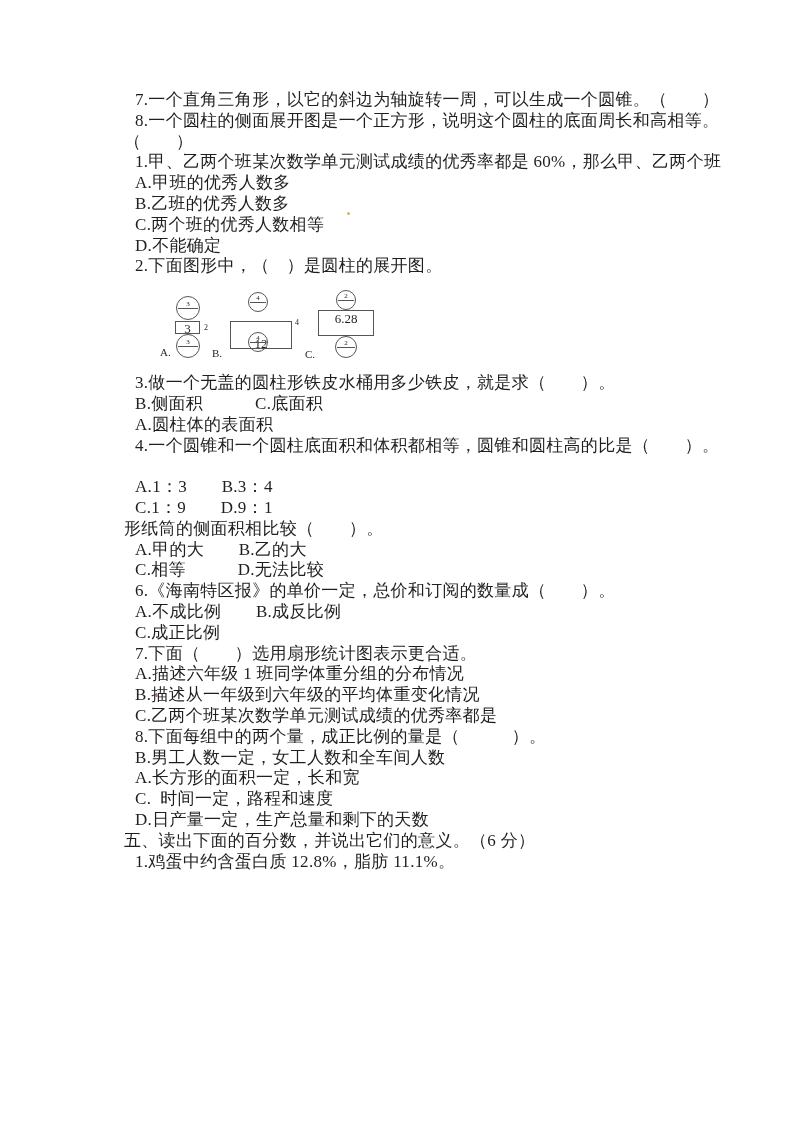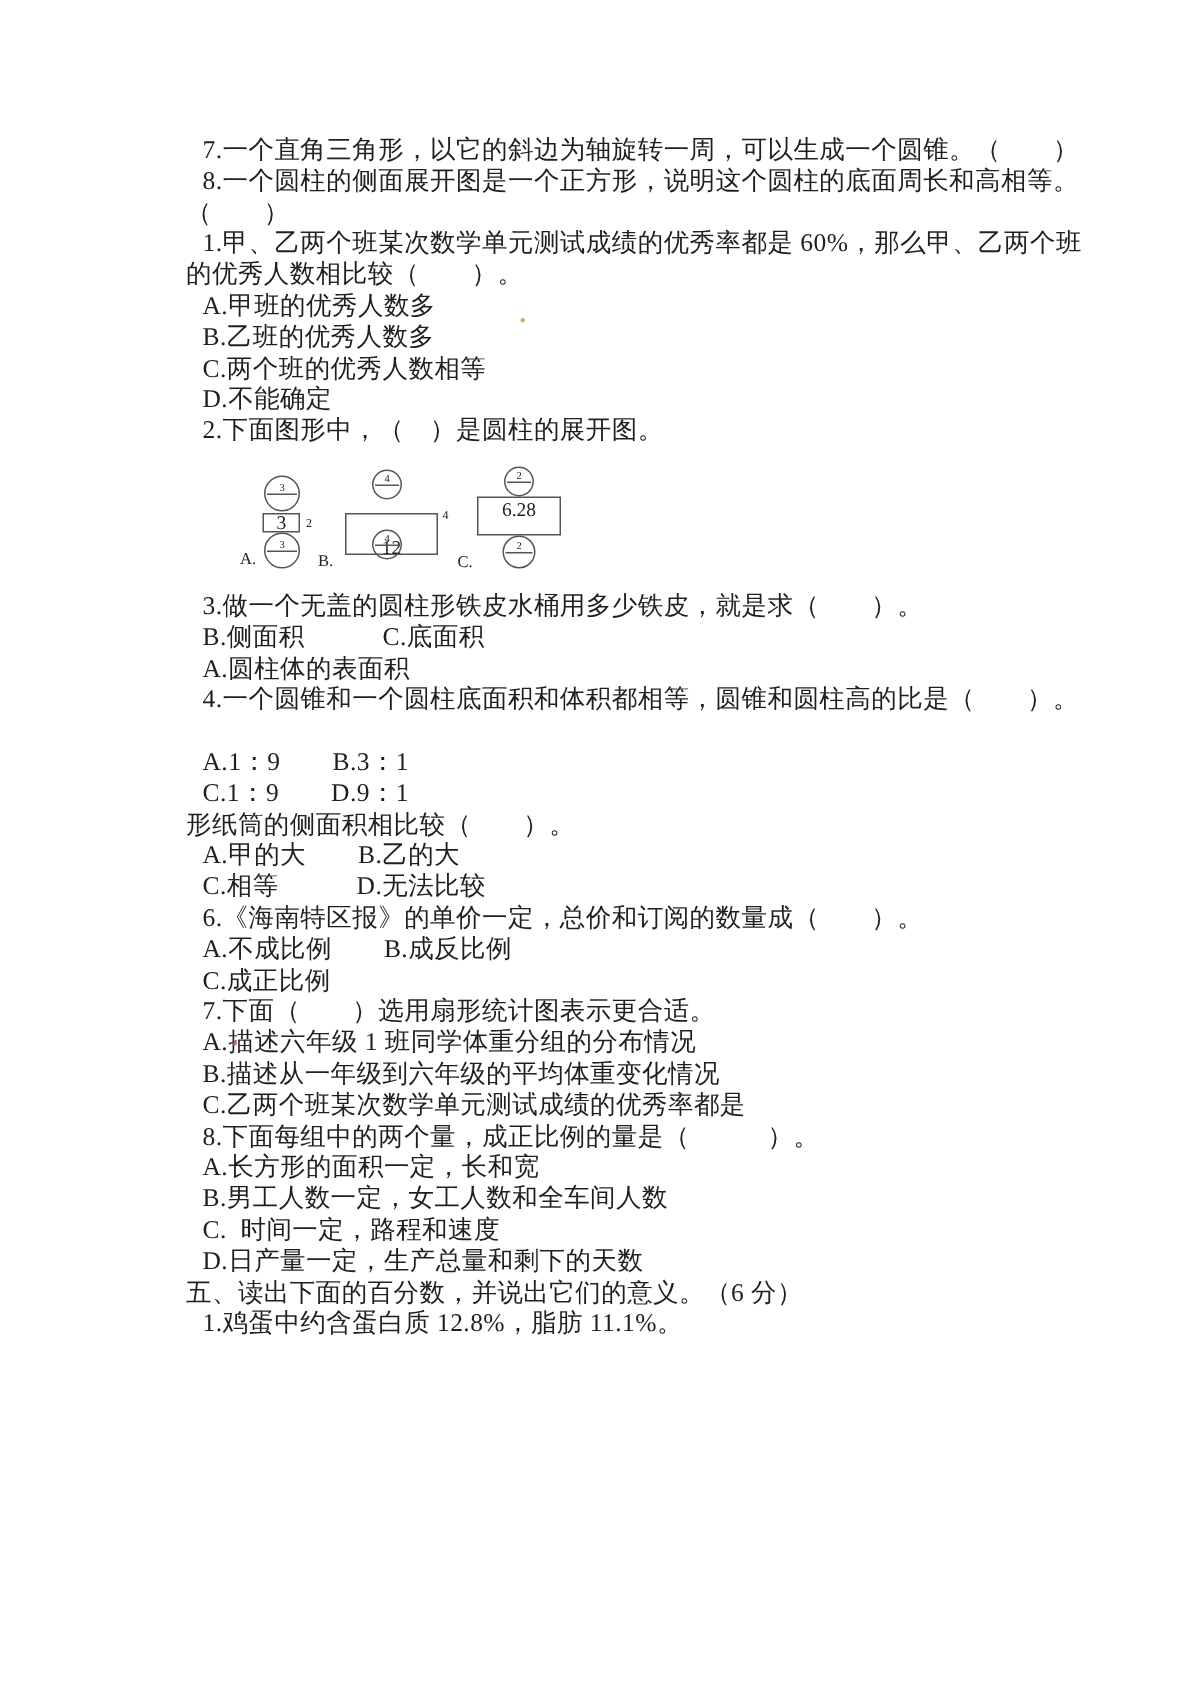--- a/index.html
+++ b/index.html
@@ -50,21 +50,20 @@
 <body>
 
 <div class="page">
   <div class="textcol">
 
     <div id="lines-top">
         <div class="line ind">7.一个直角三角形，以它的斜边为轴旋转一周，可以生成一个圆锥。（　　）</div>
         <div class="line ind">8.一个圆柱的侧面展开图是一个正方形，说明这个圆柱的底面周长和高相等。</div>
         <div class="line">（　　）</div>
         <div class="line ind">1.甲、乙两个班某次数学单元测试成绩的优秀率都是 60%，那么甲、乙两个班</div>
-        <div class="line">的优秀人数相比较（　　）。</div>
         <div class="line ind">A.甲班的优秀人数多</div>
         <div class="line ind">B.乙班的优秀人数多</div>
         <div class="line ind">C.两个班的优秀人数相等</div>
         <div class="line ind">D.不能确定</div>
         <div class="line ind">2.下面图形中，（　）是圆柱的展开图。</div>
       </div>
 
     <div class="figure">
 
       <div class="circ" style="left:52px;top:19px;width:24px;height:24px">
@@ -108,35 +107,35 @@
       </div>
       <span class="optlabel" style="left:181px;top:71px">C.</span>
     </div>
 
     <div id="lines-bottom">
         <div class="line ind">3.做一个无盖的圆柱形铁皮水桶用多少铁皮，就是求（　　）。</div>
         <div class="line ind">B.侧面积　　　C.底面积</div>
         <div class="line ind">A.圆柱体的表面积</div>
         <div class="line ind">4.一个圆锥和一个圆柱底面积和体积都相等，圆锥和圆柱高的比是（　　）。</div>
         <div class="line">&nbsp;</div>
-        <div class="line ind">A.1：9　　B.3：1</div>
+        <div class="line ind">A.1：3　　B.3：4</div>
         <div class="line ind">C.1：9　　D.9：1</div>
         <div class="line">形纸筒的侧面积相比较（　　）。</div>
         <div class="line ind">A.甲的大　　B.乙的大</div>
         <div class="line ind">C.相等　　　D.无法比较</div>
         <div class="line ind">6.《海南特区报》的单价一定，总价和订阅的数量成（　　）。</div>
         <div class="line ind">A.不成比例　　B.成反比例</div>
         <div class="line ind">C.成正比例</div>
         <div class="line ind">7.下面（　　）选用扇形统计图表示更合适。</div>
         <div class="line ind">A.描述六年级 1 班同学体重分组的分布情况</div>
         <div class="line ind">B.描述从一年级到六年级的平均体重变化情况</div>
         <div class="line ind">C.乙两个班某次数学单元测试成绩的优秀率都是</div>
         <div class="line ind">8.下面每组中的两个量，成正比例的量是（　　　）。</div>
+        <div class="line ind">B.男工人数一定，女工人数和全车间人数</div>
         <div class="line ind">A.长方形的面积一定，长和宽</div>
-        <div class="line ind">B.男工人数一定，女工人数和全车间人数</div>
         <div class="line ind">C.  时间一定，路程和速度</div>
         <div class="line ind">D.日产量一定，生产总量和剩下的天数</div>
         <div class="line">五、读出下面的百分数，并说出它们的意义。（6 分）</div>
         <div class="line ind">1.鸡蛋中约含蛋白质 12.8%，脂肪 11.1%。</div>
       </div>
   </div>
 
   <div id="artifacts">
       <div class="dot" style="left: 319px; top: 212px; background: rgb(216, 154, 58);"></div>
       <div class="dot" style="left: 127px; top: 694px; background: rgb(191, 74, 74);"></div>

